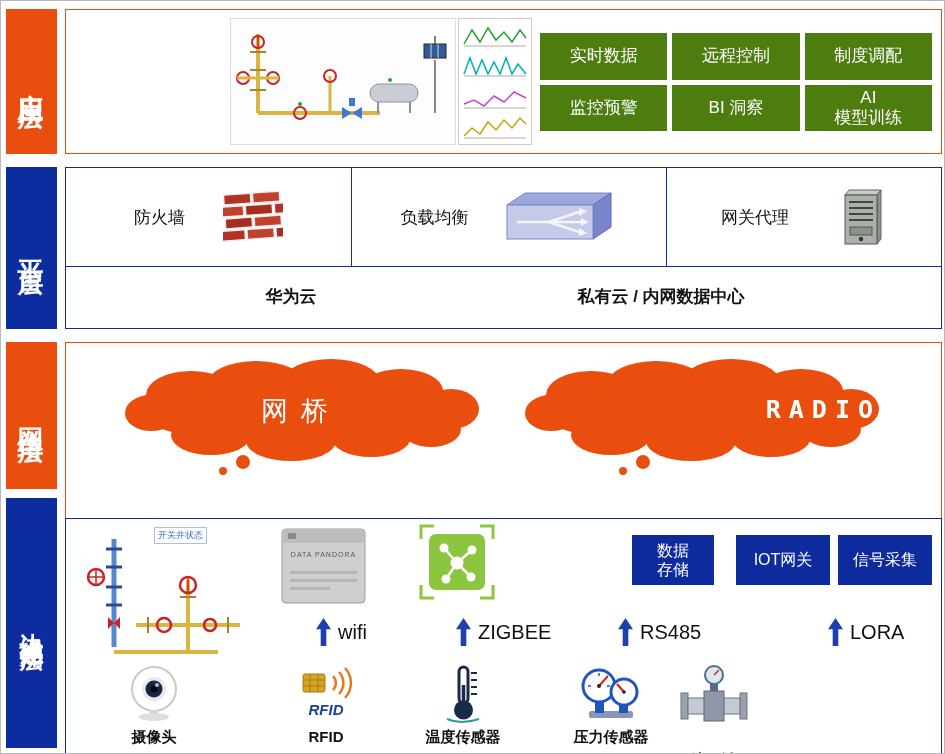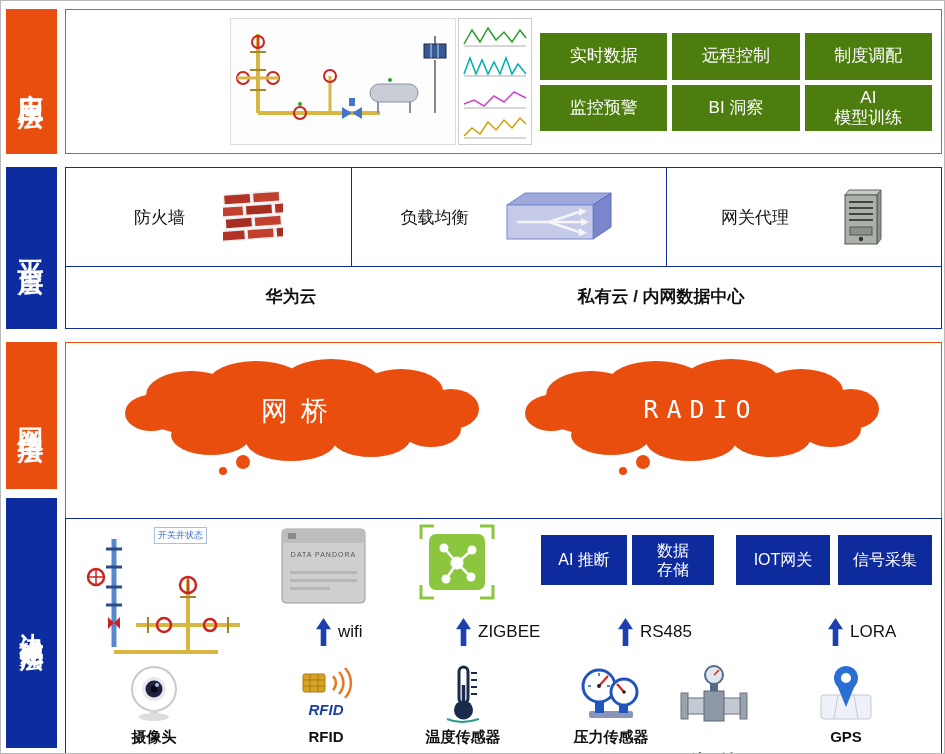--- a/index.html
+++ b/index.html
@@ -47,38 +47,38 @@
     text-align:center; font-weight:bold; font-size:17px; color:#111; }
   .hw-pos { left:30px;  width:390px; }
   .pv-pos { left:380px; width:430px; }
 
   
   .cloud-wrap { position:absolute; top:14px; width:360px; height:120px; }
   .cloud1 { left:55px; } .cloud2 { left:455px; }
   .cloud-text { position:absolute; left:0; right:0; top:36px; text-align:center;
     color:#fff; font-size:27px; letter-spacing:13px; }
   .cloud-text.mono { font-family:"DejaVu Sans Mono", monospace; font-size:25px;
-    letter-spacing:8px; font-weight:normal; top:38px; }
+    letter-spacing:8px; font-weight:bold; top:38px;text-align:right; }
 
   
   .wellhead-svg { position:absolute; left:12px; top:6px; }
   .well-note { position:absolute; left:88px; top:8px; font-size:9px; color:#3a6bc8;
     border:1px solid #aebede; background:#fff; padding:1px 3px; white-space:nowrap; }
   .pandora-wrap { position:absolute; left:210px; top:6px; width:95px; height:82px; }
   .pandora-label { position:absolute; left:0; right:0; top:26px; text-align:center;
     font-size:7px; letter-spacing:1px; color:#555; }
   .zigbee-svg { position:absolute; left:352px; top:4px; }
   .chip { position:absolute; top:16px; height:50px; background:#0E2B9E; color:#fff;
     font-size:16px; display:flex; align-items:center; justify-content:center;
     text-align:center; white-space:pre-line; line-height:1.2; border:none; cursor:pointer;
     font-family:"Liberation Sans", sans-serif; }
   .chip0 { left:475px; width:86px; } .chip1 { left:566px; width:82px; }
   .chip2 { left:670px; width:94px; } .chip3 { left:772px; width:94px; }
   .proto { position:absolute; top:98px; display:flex; align-items:center; gap:7px;
-    font-size:17px; color:#111; }
+    font-size:20px; color:#111; }
   .proto0 { left:250px; } .proto1 { left:390px; } .proto2 { left:552px; } .proto3 { left:762px; }
   .device { position:absolute; top:140px; width:110px; display:flex;
     flex-direction:column; align-items:center; gap:5px; }
   .dev-icon { height:64px; display:flex; align-items:flex-end; justify-content:center; }
   .dev-label { font-size:15px; font-weight:bold; color:#111; }
   .d0 { left:33px; } .d1 { left:205px; } .d2 { left:342px; }
   .d3 { left:490px; } .d4 { left:593px;gap:28px; } .d5 { left:725px; }
   .rfid-text { font-size:15px; font-weight:bold; font-style:italic; color:#1b3fa0;
     line-height:1; margin-top:2px; }
 </style>
@@ -311,21 +311,20 @@
         <line x1="39" y1="40" x2="28" y2="56"></line>
         <line x1="39" y1="40" x2="53" y2="54"></line>
       </g>
       <circle cx="39" cy="40" r="6.5" fill="#fff"></circle>
       <circle cx="26" cy="25" r="4.5" fill="#fff"></circle>
       <circle cx="54" cy="27" r="4.5" fill="#fff"></circle>
       <circle cx="28" cy="56" r="4.5" fill="#fff"></circle>
       <circle cx="53" cy="54" r="4.5" fill="#fff"></circle>
     </svg>
 
-    <div class="chip chip0">AI 推断</div>
     <div class="chip chip1">数据
 存储</div>
     <div class="chip chip2">IOT网关</div>
     <div class="chip chip3">信号采集</div>
 
     <div class="proto proto0">
       <svg width="15" height="30" viewBox="0 0 16 30">
         <polygon points="8,0 16,12 11,12 11,30 5,30 5,12 0,12" fill="#1E3FAE"></polygon>
       </svg>
       <span>wifi</span>
@@ -425,28 +424,15 @@
           <rect x="31" y="20" width="8" height="8" fill="#556a88"></rect>
           <rect x="2" y="30" width="7" height="26" fill="#9aa2ae" stroke="#6b7482"></rect>
           <rect x="61" y="30" width="7" height="26" fill="#9aa2ae" stroke="#6b7482"></rect>
           <rect x="9" y="35" width="52" height="16" fill="#c3cad4" stroke="#6b7482"></rect>
           <rect x="25" y="28" width="20" height="30" fill="#8f98a6" stroke="#5d6674"></rect>
         </svg>
       </div>
       <span class="dev-label">流量计</span>
     </div>
 
-    <div class="device d5">
-      <div class="dev-icon">
-        <svg width="58" height="60" viewBox="0 0 58 60">
-          <rect x="4" y="32" width="50" height="24" rx="3" fill="#eef2f8" stroke="#c3cad6"></rect>
-          <line x1="21" y1="32" x2="17" y2="56" stroke="#c3cad6"></line>
-          <line x1="37" y1="32" x2="41" y2="56" stroke="#c3cad6"></line>
-          <polygon points="20,22 38,22 29,44" fill="#2b6fd4"></polygon>
-          <circle cx="29" cy="15" r="12" fill="#2b6fd4"></circle>
-          <circle cx="29" cy="15" r="5" fill="#fff"></circle>
-        </svg>
-      </div>
-      <span class="dev-label">GPS</span>
-    </div>
 
   </div>
 </div>
 
 </body></html>

